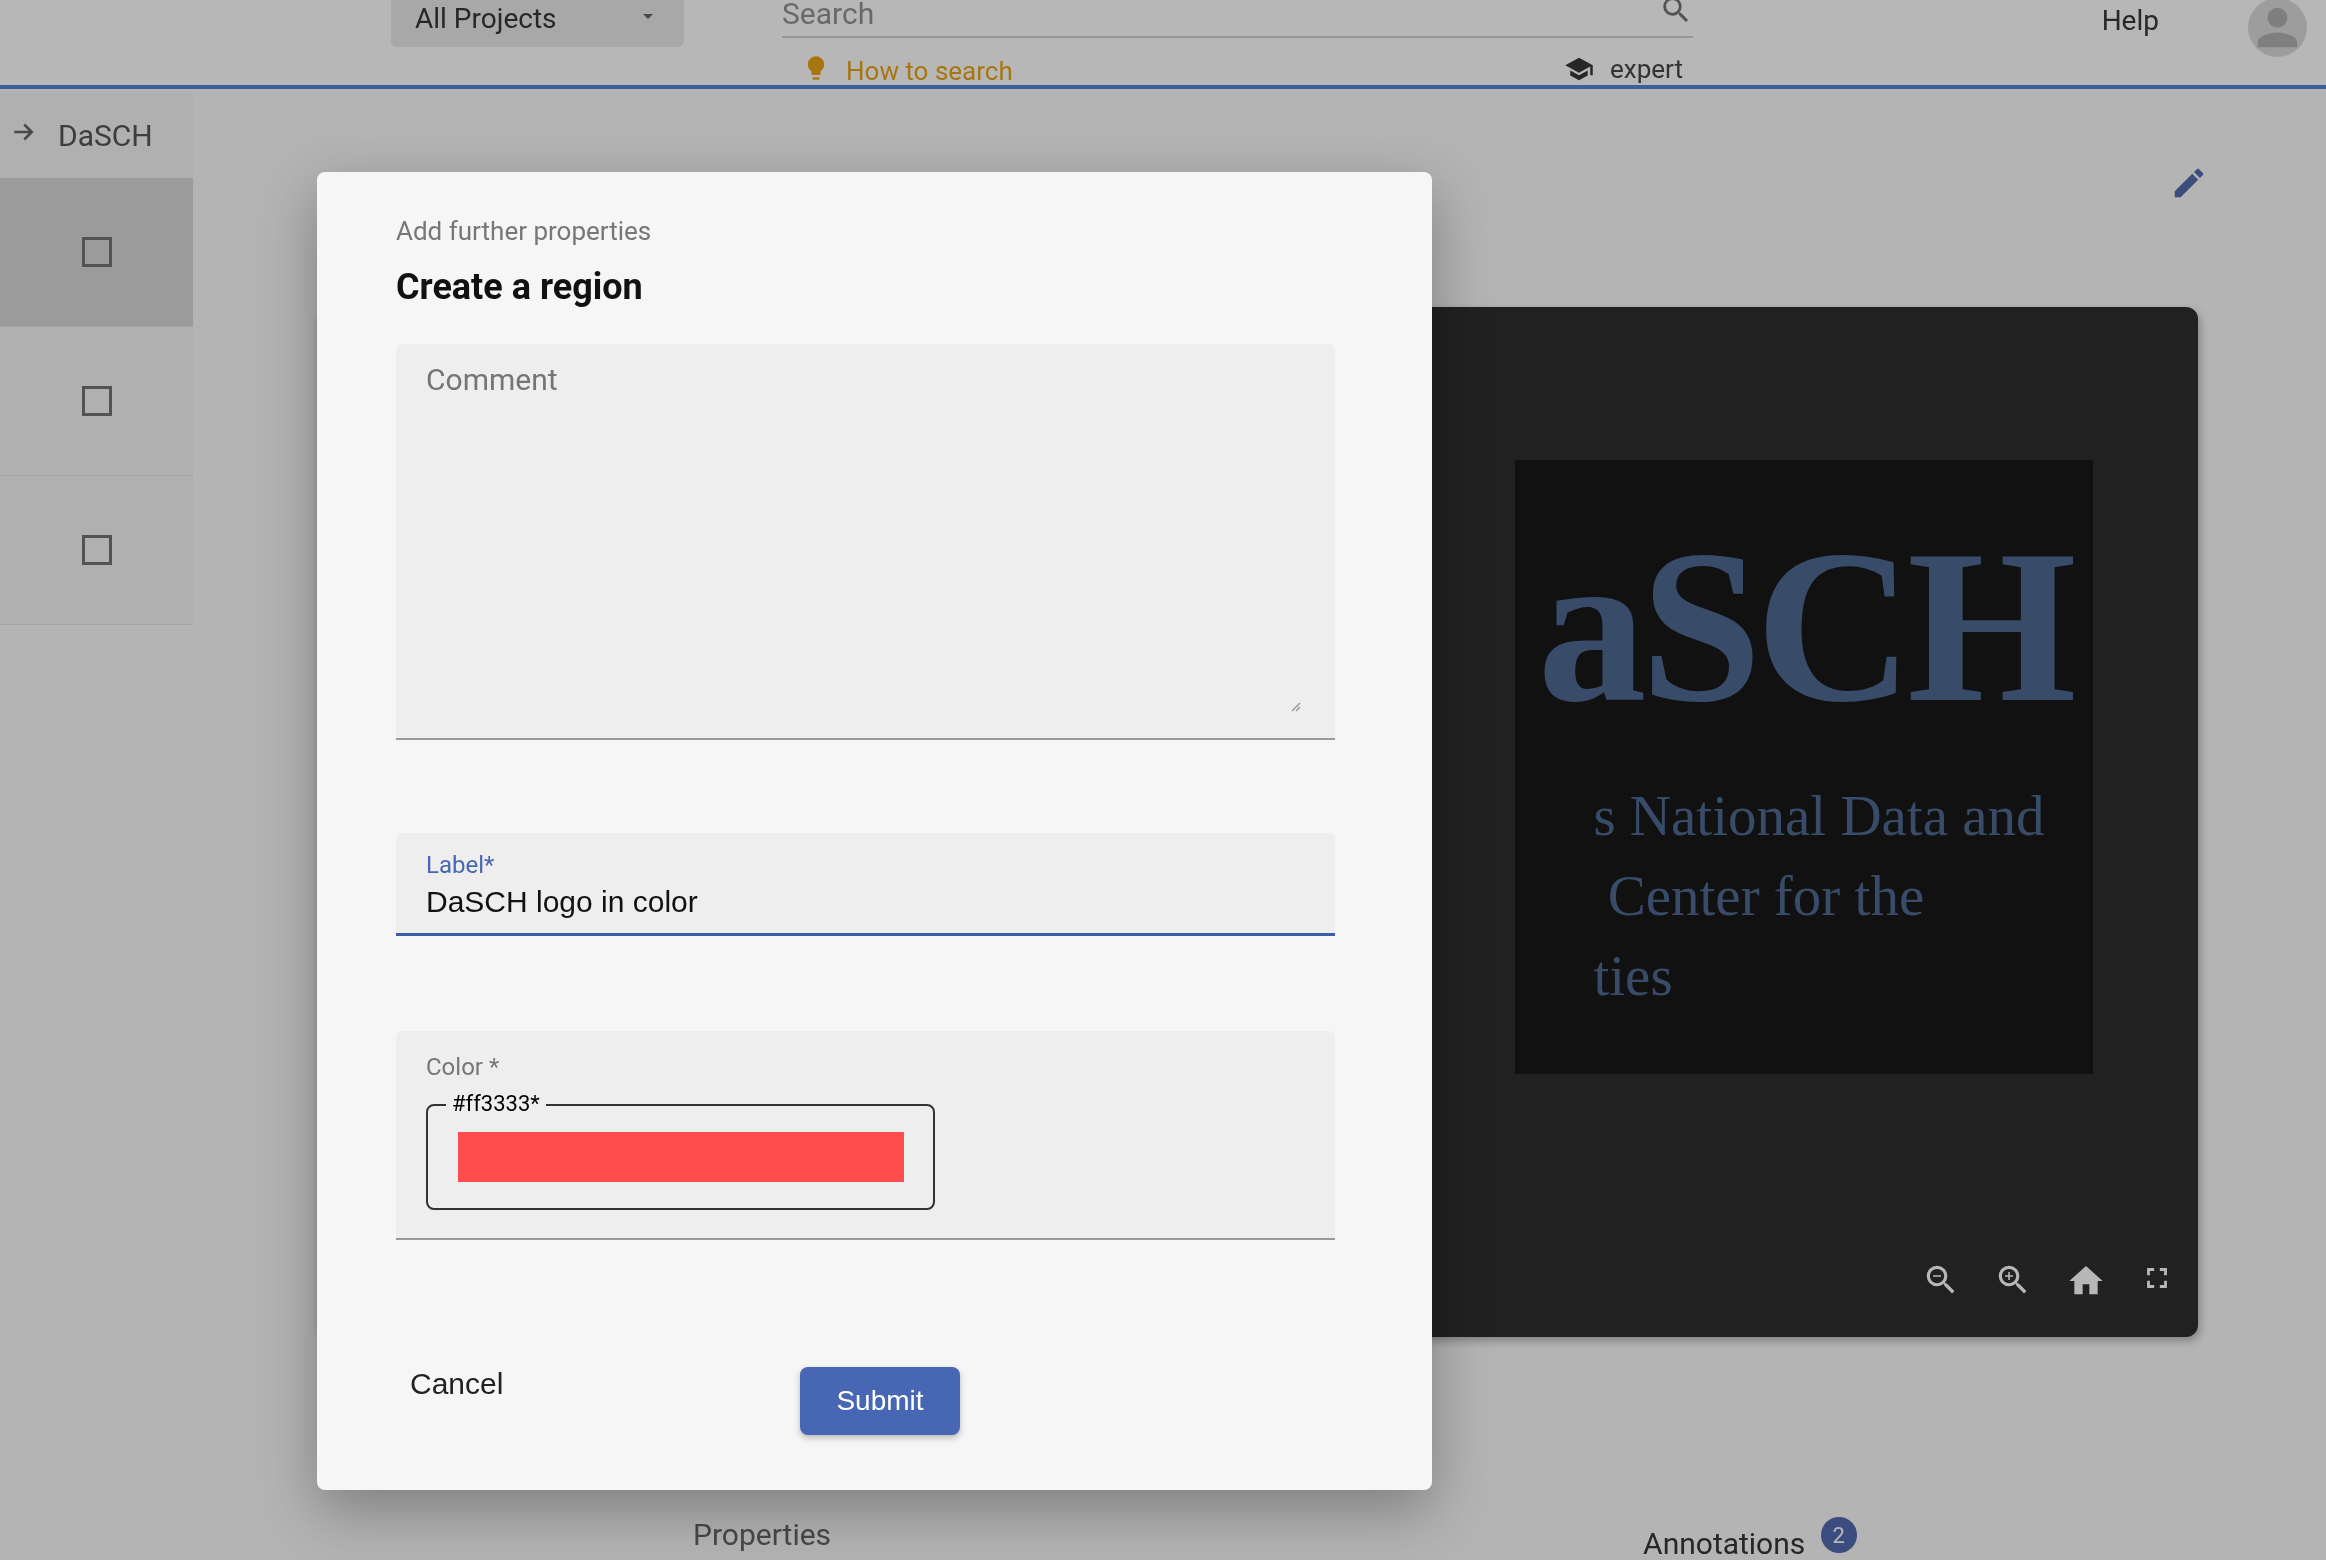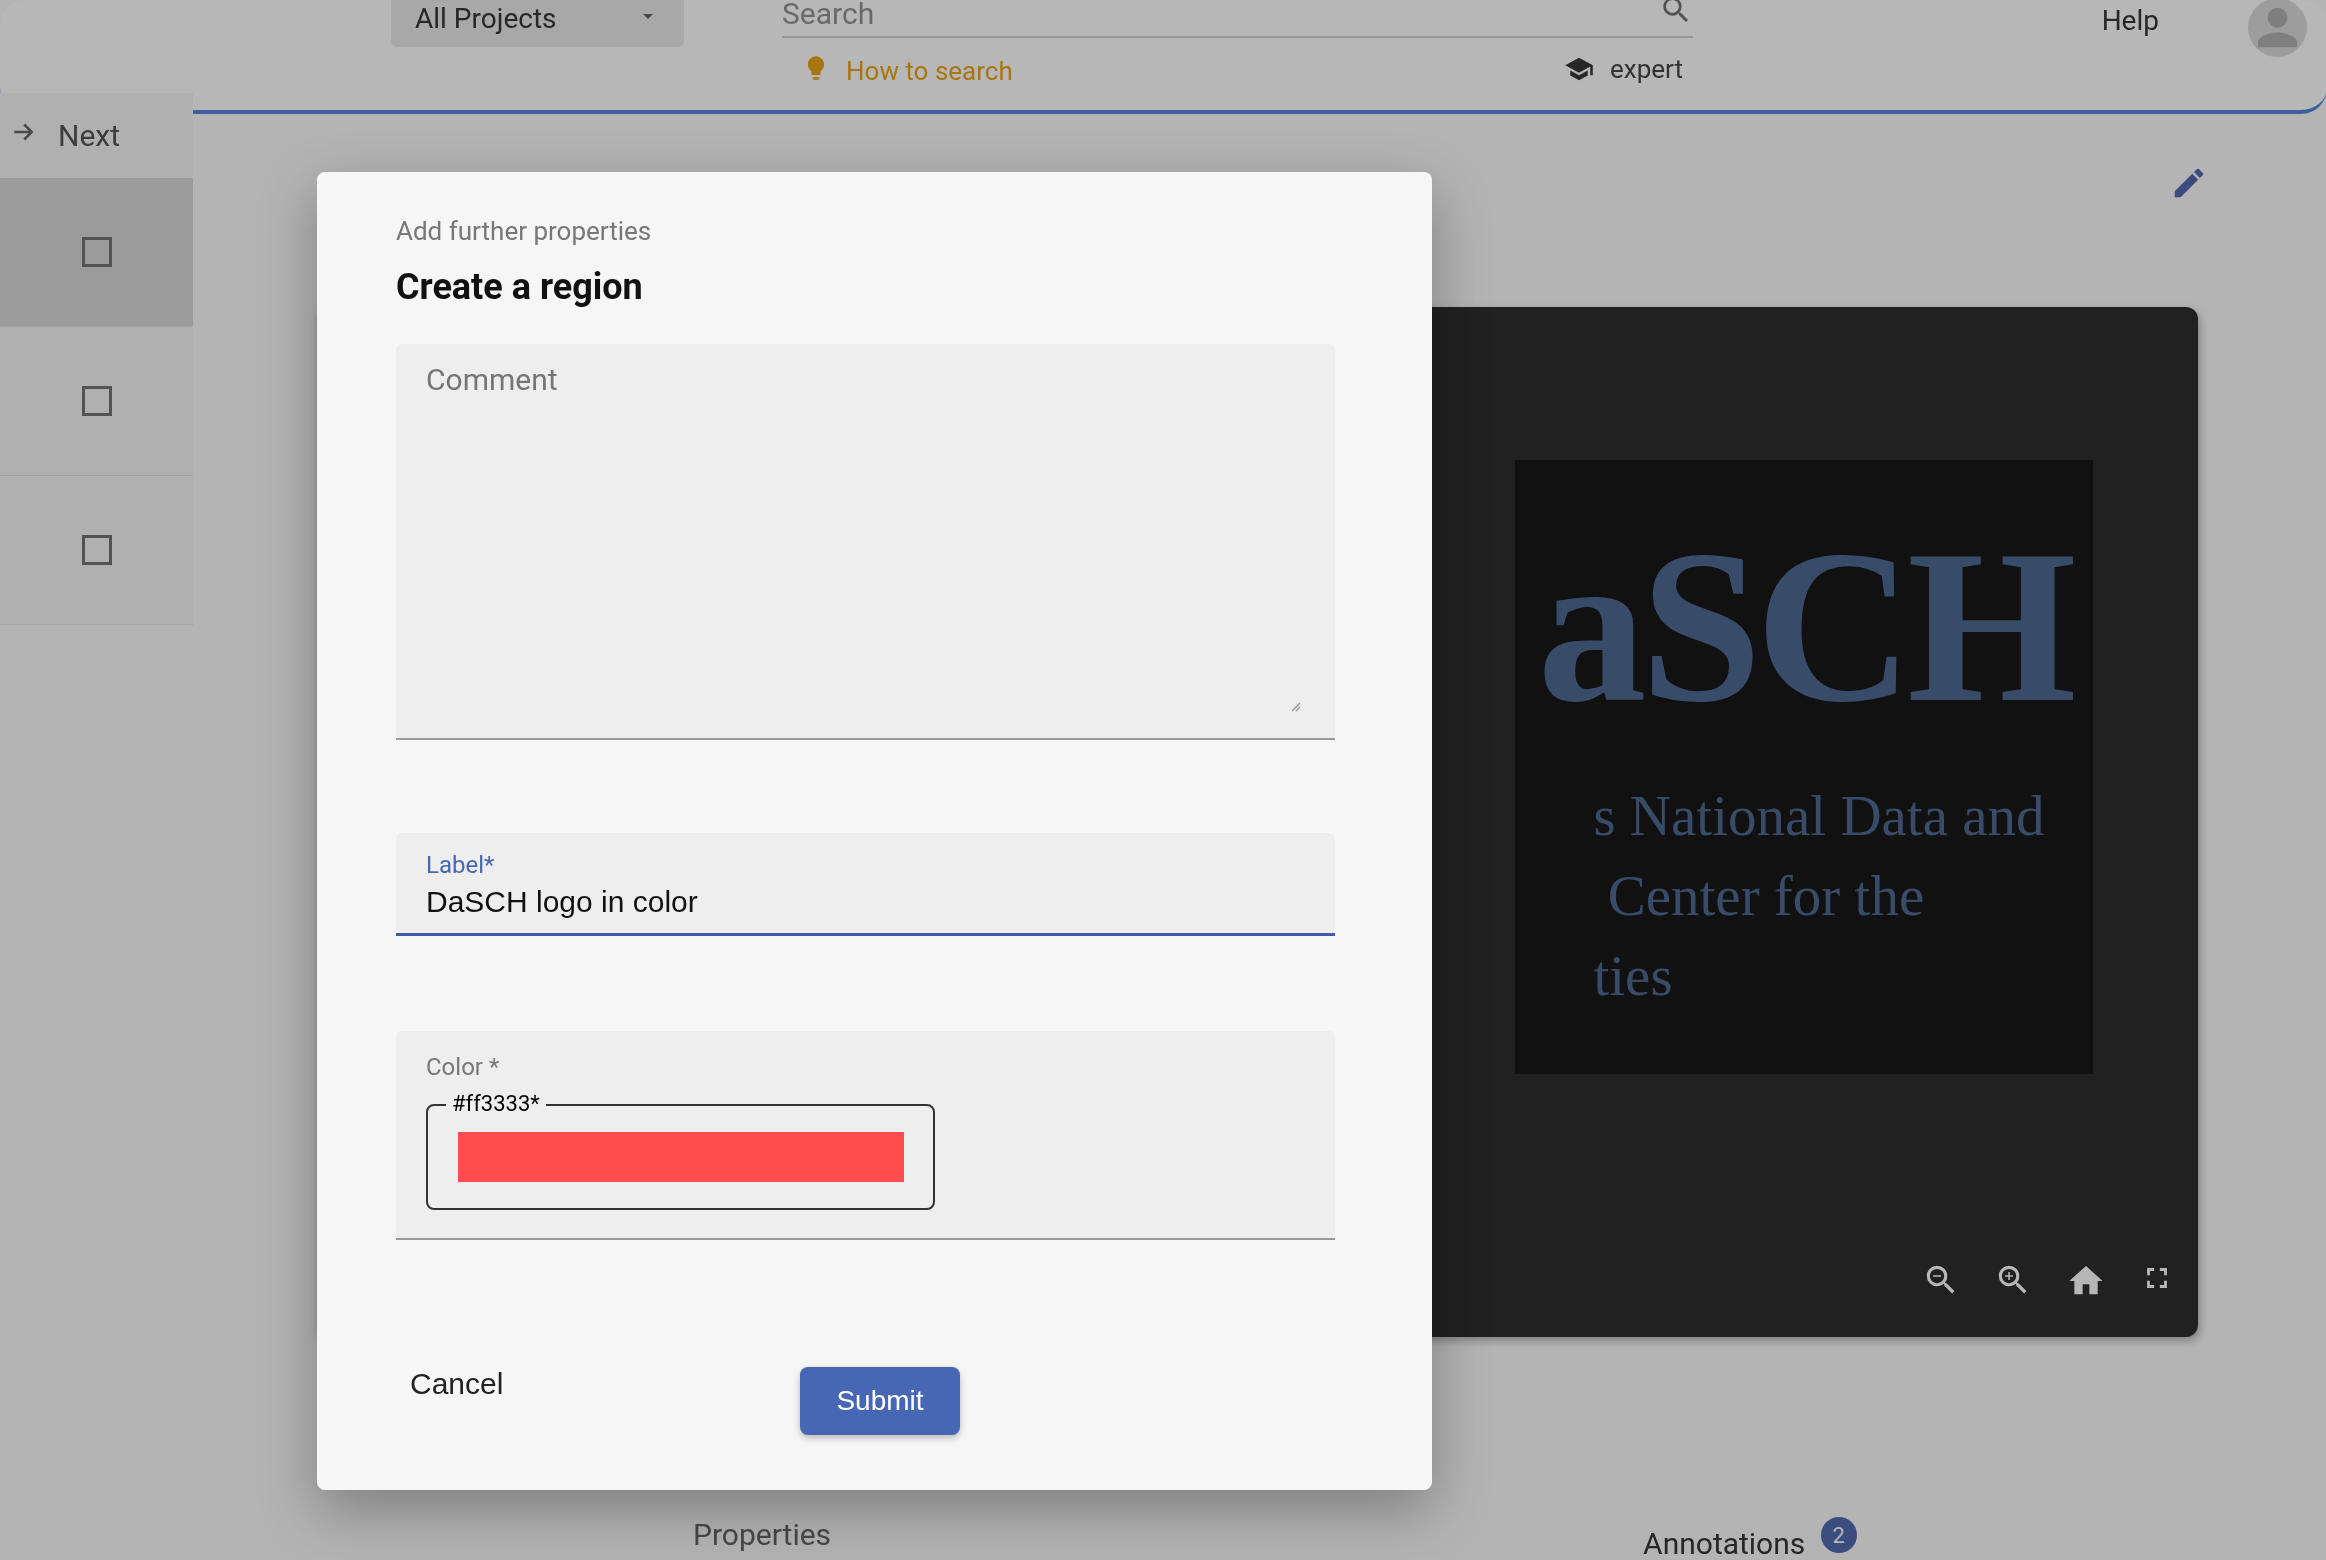--- a/index.html
+++ b/index.html
@@ -16,27 +16,26 @@
       position: relative;
       overflow: hidden;
     }
     
     
     .header {
       position: absolute;
       top: 0;
       left: 0;
       right: 0;
-      height: 114px;
+      height: 89px;
       background: #fff;
       display: flex;
       align-items: flex-start;
       padding: 0 40px;
       border-bottom: 4px solid #3f7bd9;
-      border-radius: 26px;
     }
     
     .projects-dropdown {
       position: absolute;
       left: 391px;
       top: -10px;
       background: #e8e8e8;
       border-radius: 6px;
       padding: 12px 24px;
       display: flex;
@@ -434,21 +433,21 @@
   </div>
 </div>
 
 <div class="sidebar">
   <div class="next-link">
     <span class="icon">
       <svg width="30" height="30" viewBox="0 0 24 24">
           <path d="M5 12h14m-6-6l6 6-6 6" stroke="#555" stroke-width="2" fill="none"></path>
         </svg>
     </span>
-    <span>Next</span>
+    <span>DaSCH</span>
   </div>
   <div class="sidebar-item active">
     <div class="checkbox-empty"></div>
   </div>
   <div class="sidebar-item">
     <div class="checkbox-empty"></div>
   </div>
   <div class="sidebar-item">
     <div class="checkbox-empty"></div>
   </div>

